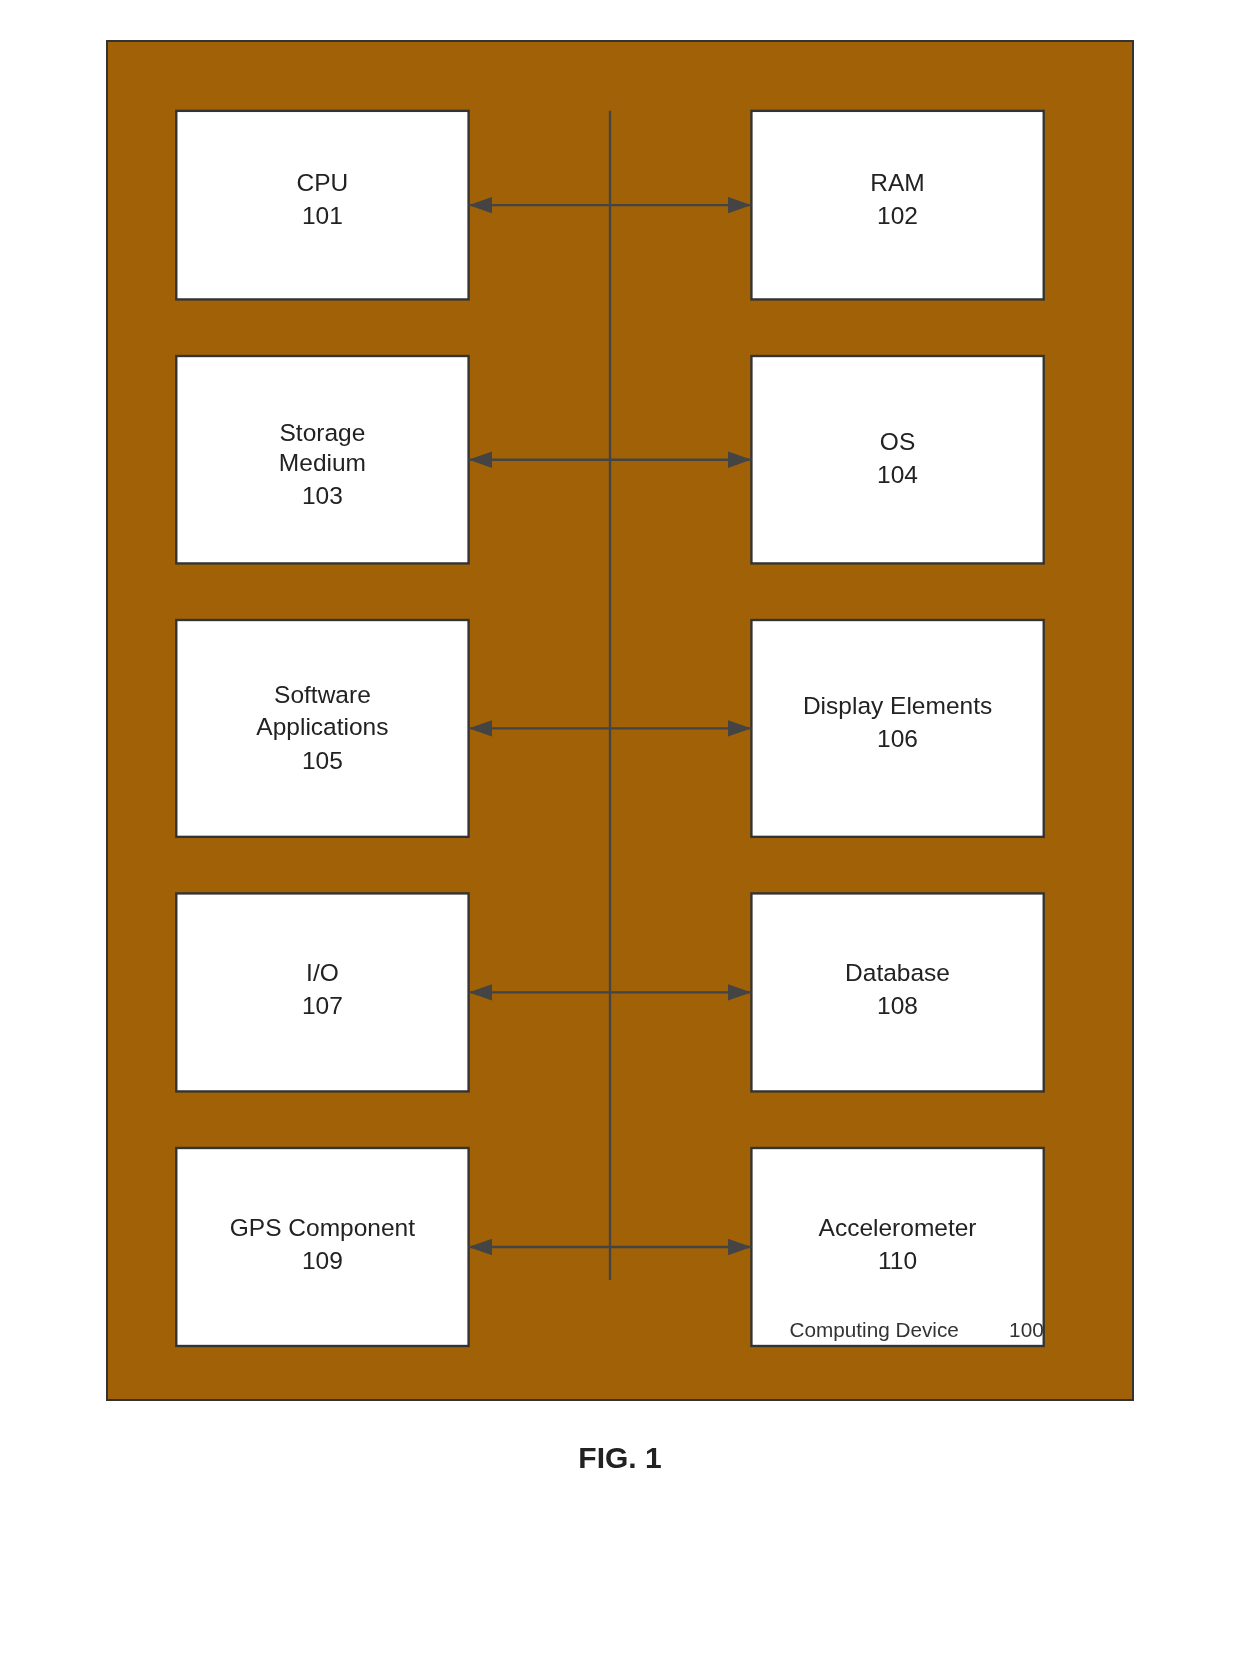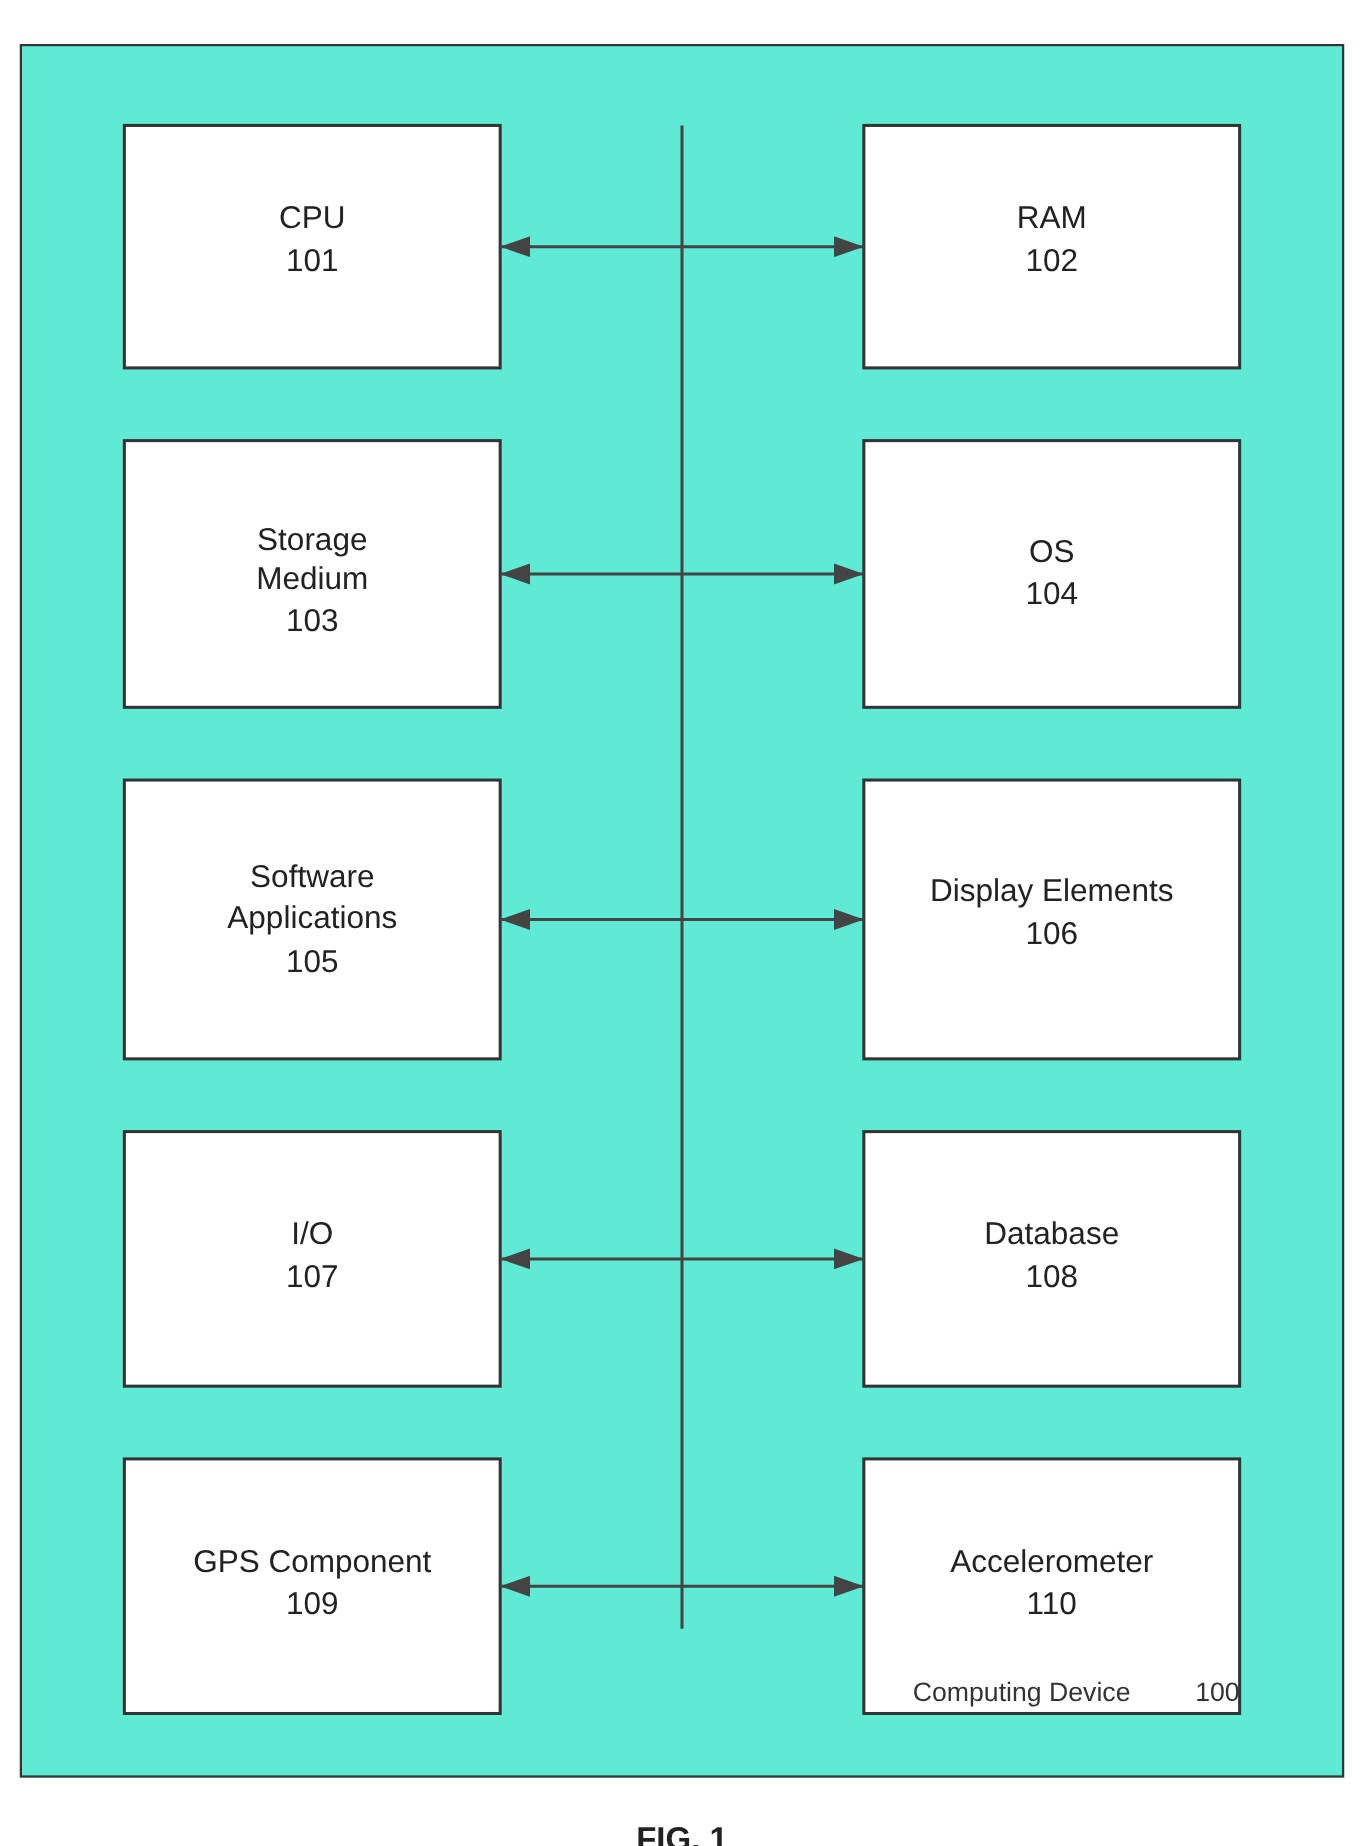--- a/index.html
+++ b/index.html
@@ -11,24 +11,24 @@
       flex-direction: column;
       align-items: center;
       justify-content: flex-start;
       width: 1240px;
       min-height: 1678px;
       padding: 40px 20px 40px 20px;
     }
 
     .outer-border {
       border: 2px solid #333;
-      width: 1204px;
-      padding: 50px 60px 40px 60px;
+      width: 1028px;
+      padding: 50px 60px 40px 40px;
       position: relative;
-      background: #5eead4;
+      background: #a16207;
     }
 
     .fig-label {
       font-size: 30px;
       color: #222;
       text-align: right;
       margin-top: 40px;
       font-weight: bold;
     }
 

